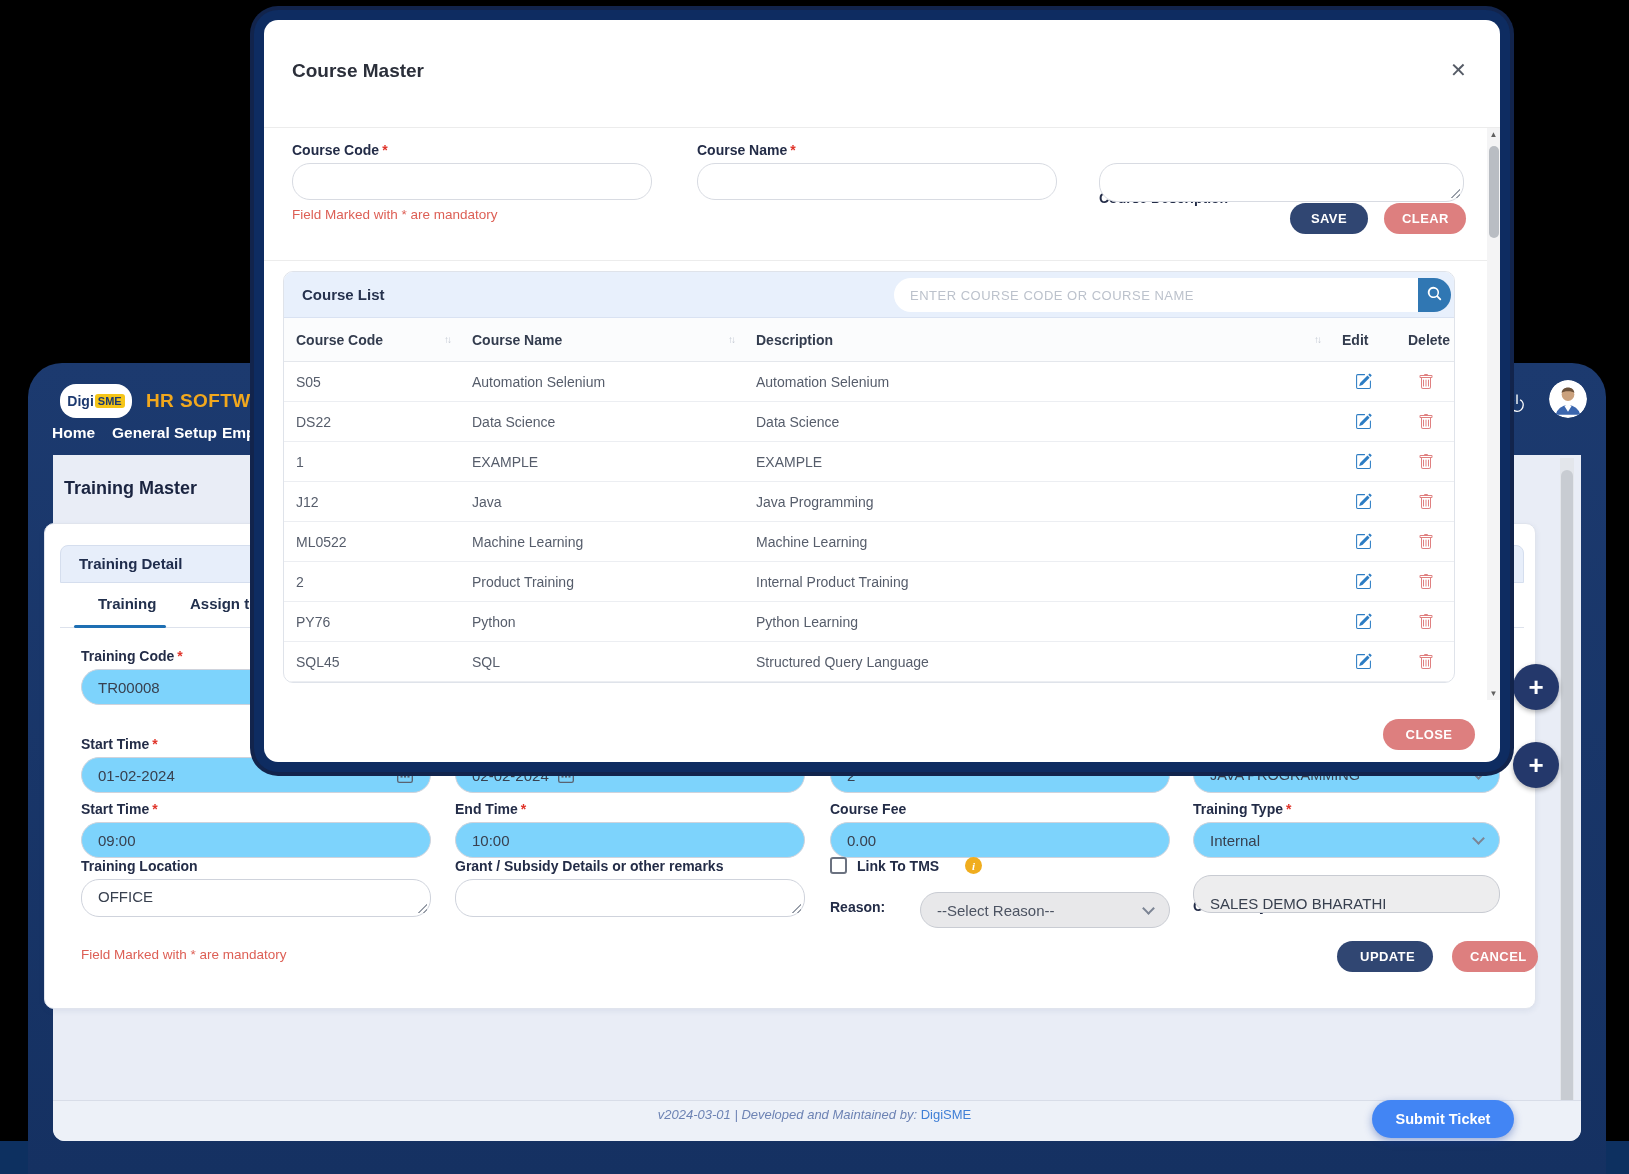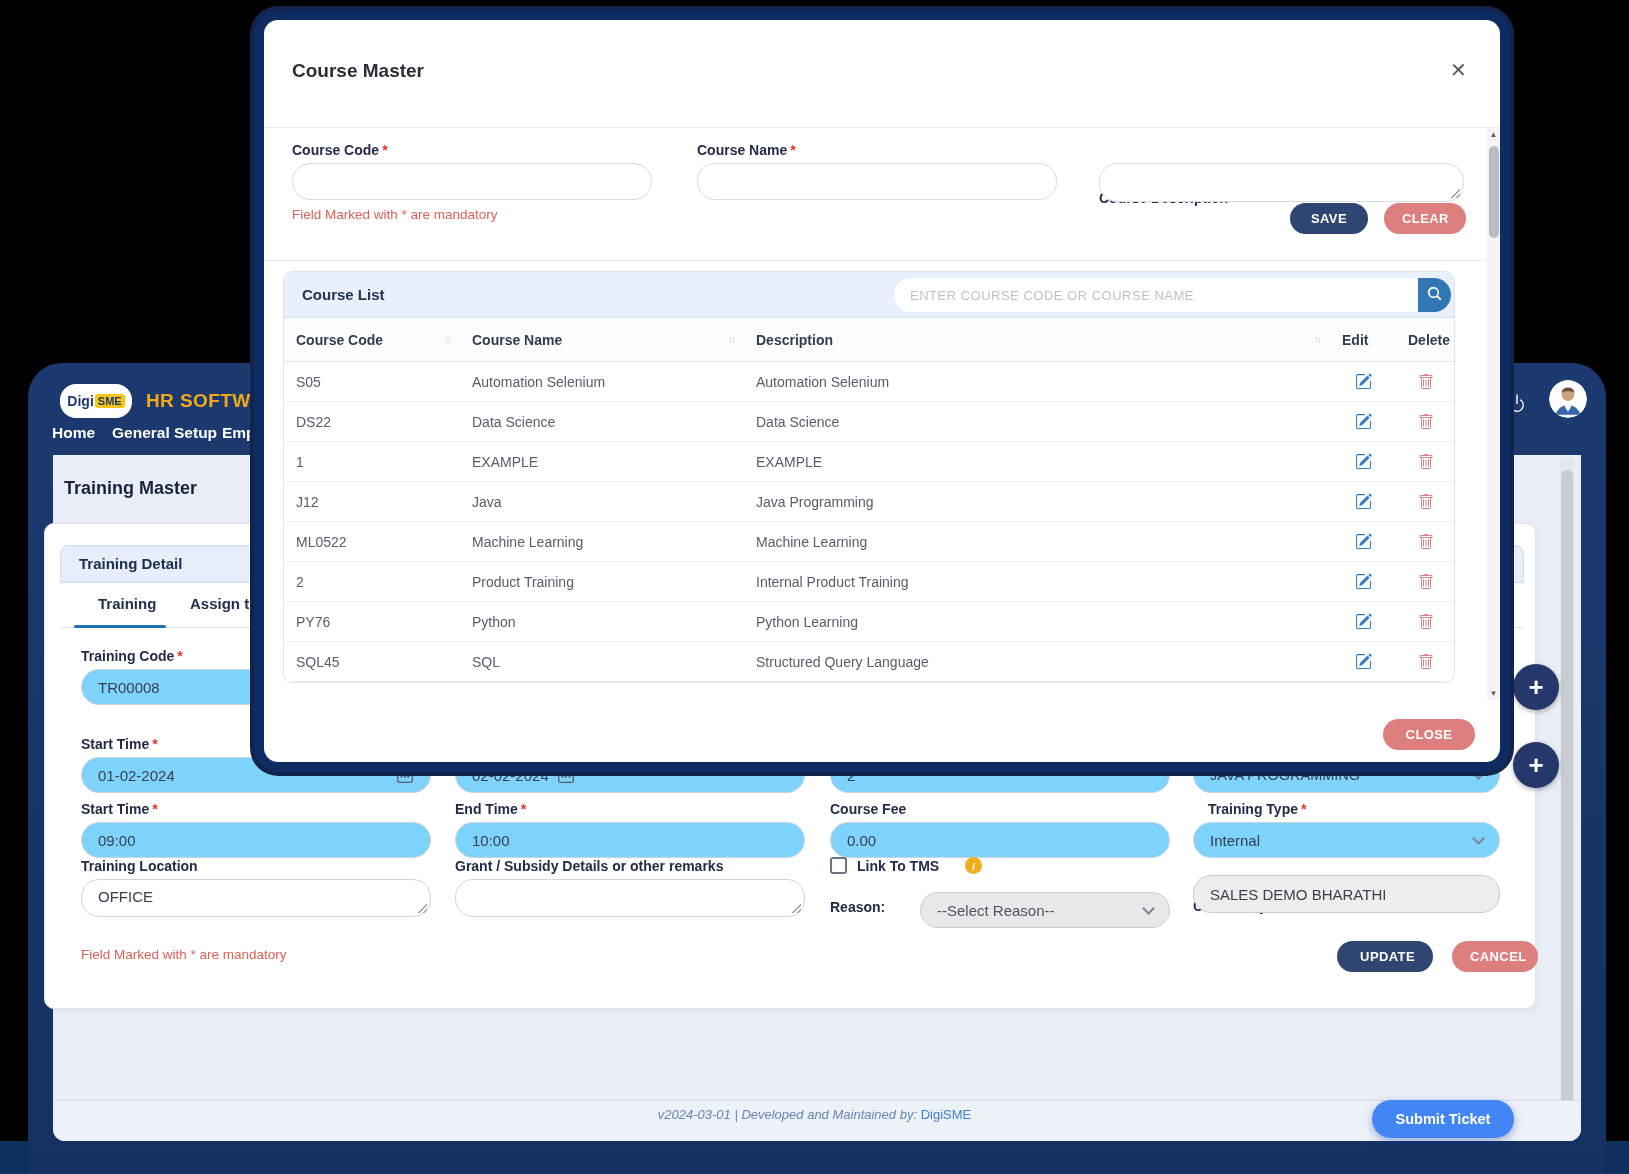--- a/index.html
+++ b/index.html
@@ -219,21 +219,21 @@
   <div class="plus-btn" style="left:1513px; top:664px;">+</div>
   <div class="plus-btn" style="left:1513px; top:742px;">+</div>
 
   <div class="lbl" style="left:81px; top:801px;">
     <span>Start Time</span><span class="req">*</span>
   </div>
   <div class="lbl" style="left:455px; top:801px;">
     <span>End Time</span><span class="req">*</span>
   </div>
   <div class="lbl" style="left:830px; top:801px;">Course Fee</div>
-  <div class="lbl" style="left:1193px; top:801px;margin-left:15px;">
+  <div class="lbl" style="left:1193px; top:801px;">
     <span>Training Type</span><span class="req">*</span>
   </div>
   <div class="inp" style="left:81px; top:822px; width:350px;">
     <input value="09:00" style="">
   </div>
   <div class="inp" style="left:455px; top:822px; width:350px;">
     <input value="10:00" style="">
   </div>
   <div class="inp" style="left:830px; top:822px; width:340px;">
     <input value="0.00" style="">
@@ -259,21 +259,21 @@
   <div class="cb" style="left:830px; top:857px;"></div>
   <div class="lbl" style="left:857px; top:858px;">Link To TMS</div>
   <div class="info-badge" style="left:965px; top:857px;">i</div>
 
   <div class="lbl" style="left:830px; top:899px;">Reason:</div>
   <div class="inp sel" style="left:920px; top:892px; width:250px; background:#e8e8ea; border-color:#c9ccd3;">
     <span style="color:#4c5362;">--Select Reason--</span>
     <span class="chev"></span>
   </div>
 
-  <div class="inp gray" style="left:1193px; top:875px; width:307px; height:38px;">
+  <div class="inp gray" style="left:1193px; top:875px; width:307px; height:38px;align-items:flex-end;">
     <input readonly="" value="SALES DEMO BHARATHI" style="">
   </div>
 
   <div class="note" style="left:81px; top:947px;">Field Marked with * are mandatory</div>
   <button class="btn navy" style="left:1337px; top:941px; width:96px;text-align:right;">UPDATE</button>
   <button class="btn salmon" style="left:1452px; top:941px; width:86px;">CANCEL</button>
 
   <div class="footer-strip"></div>
   <div class="footer-text">
     <span>v2024-03-01 | Developed and Maintained by: </span><span class="brand">DigiSME</span>

